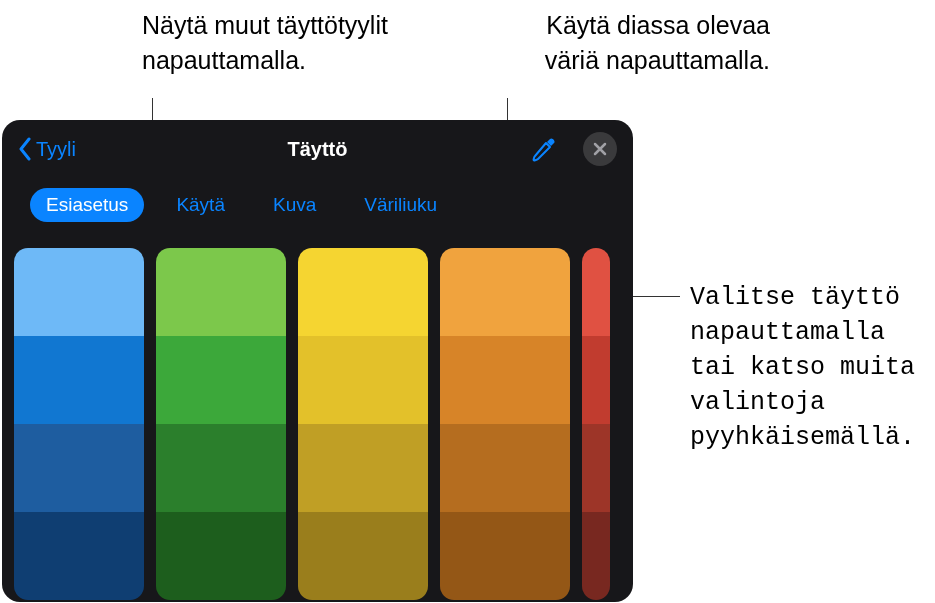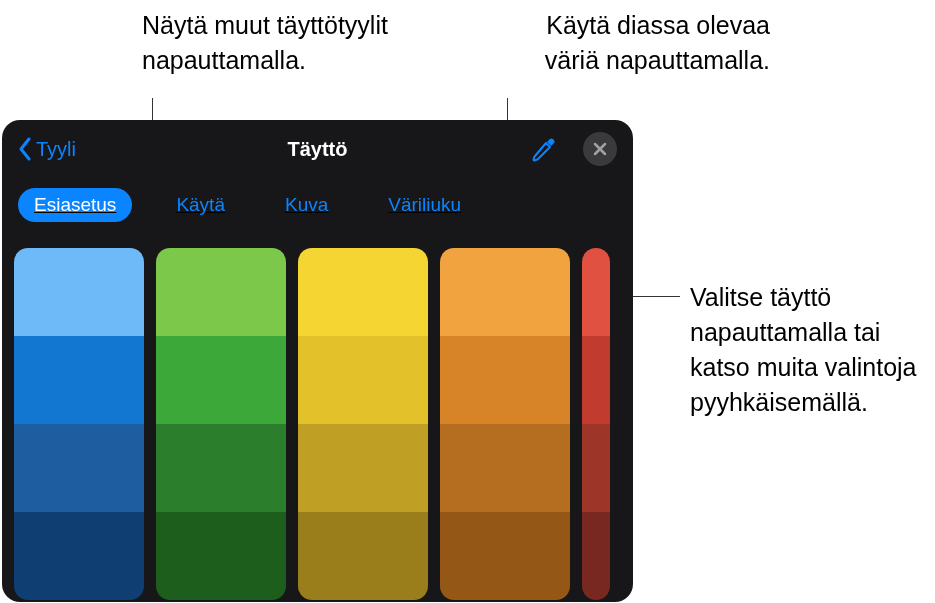--- a/index.html
+++ b/index.html
@@ -42,20 +42,21 @@
     }
     .line-right-v {
       left: 507px;
       top: 98px;
       width: 1px;
       height: 50px;
     }
     .callout-right-side {
       top: 280px;
       left: 690px;
+      font-family: Liberation Mono, monospace;
     }
     .line-side-h {
       left: 552px;
       top: 296px;
       width: 128px;
       height: 1px;
     }
     .panel {
       position: absolute;
       left: 2px;
@@ -116,23 +117,22 @@
       cursor: pointer;
     }
     .close-x {
       width: 14px;
       height: 14px;
       color: #a0a0a5;
     }
     .tabs {
       display: flex;
       align-items: center;
-      padding: 10px 12px 16px 16px;
-      gap: 28px;
-      text-decoration: underline;
+      padding: 10px 12px 16px 28px;
+      gap: 16px;
     }
     .tab {
       padding: 6px 16px;
       border-radius: 18px;
       font-size: 19px;
       color: #0a84ff;
       cursor: pointer;
     }
     .tab.active {
       background: #0a84ff;

